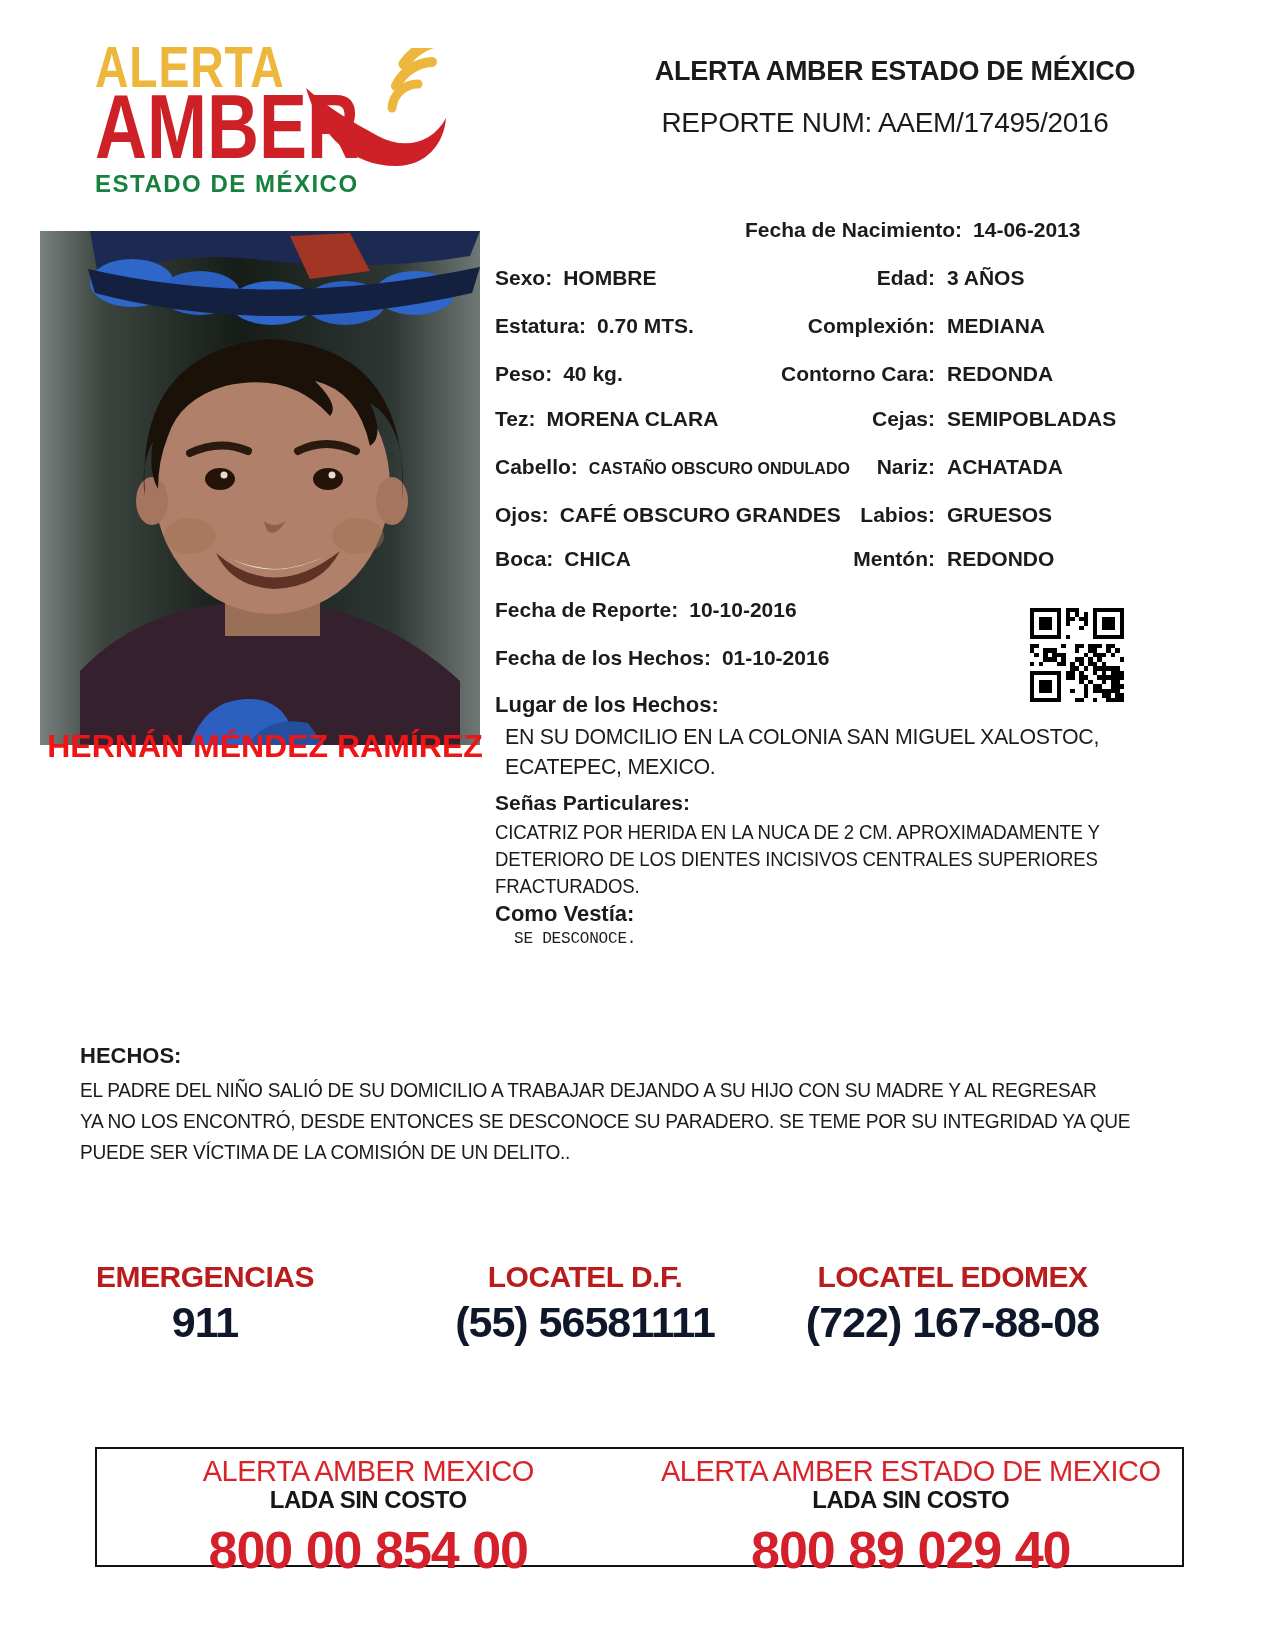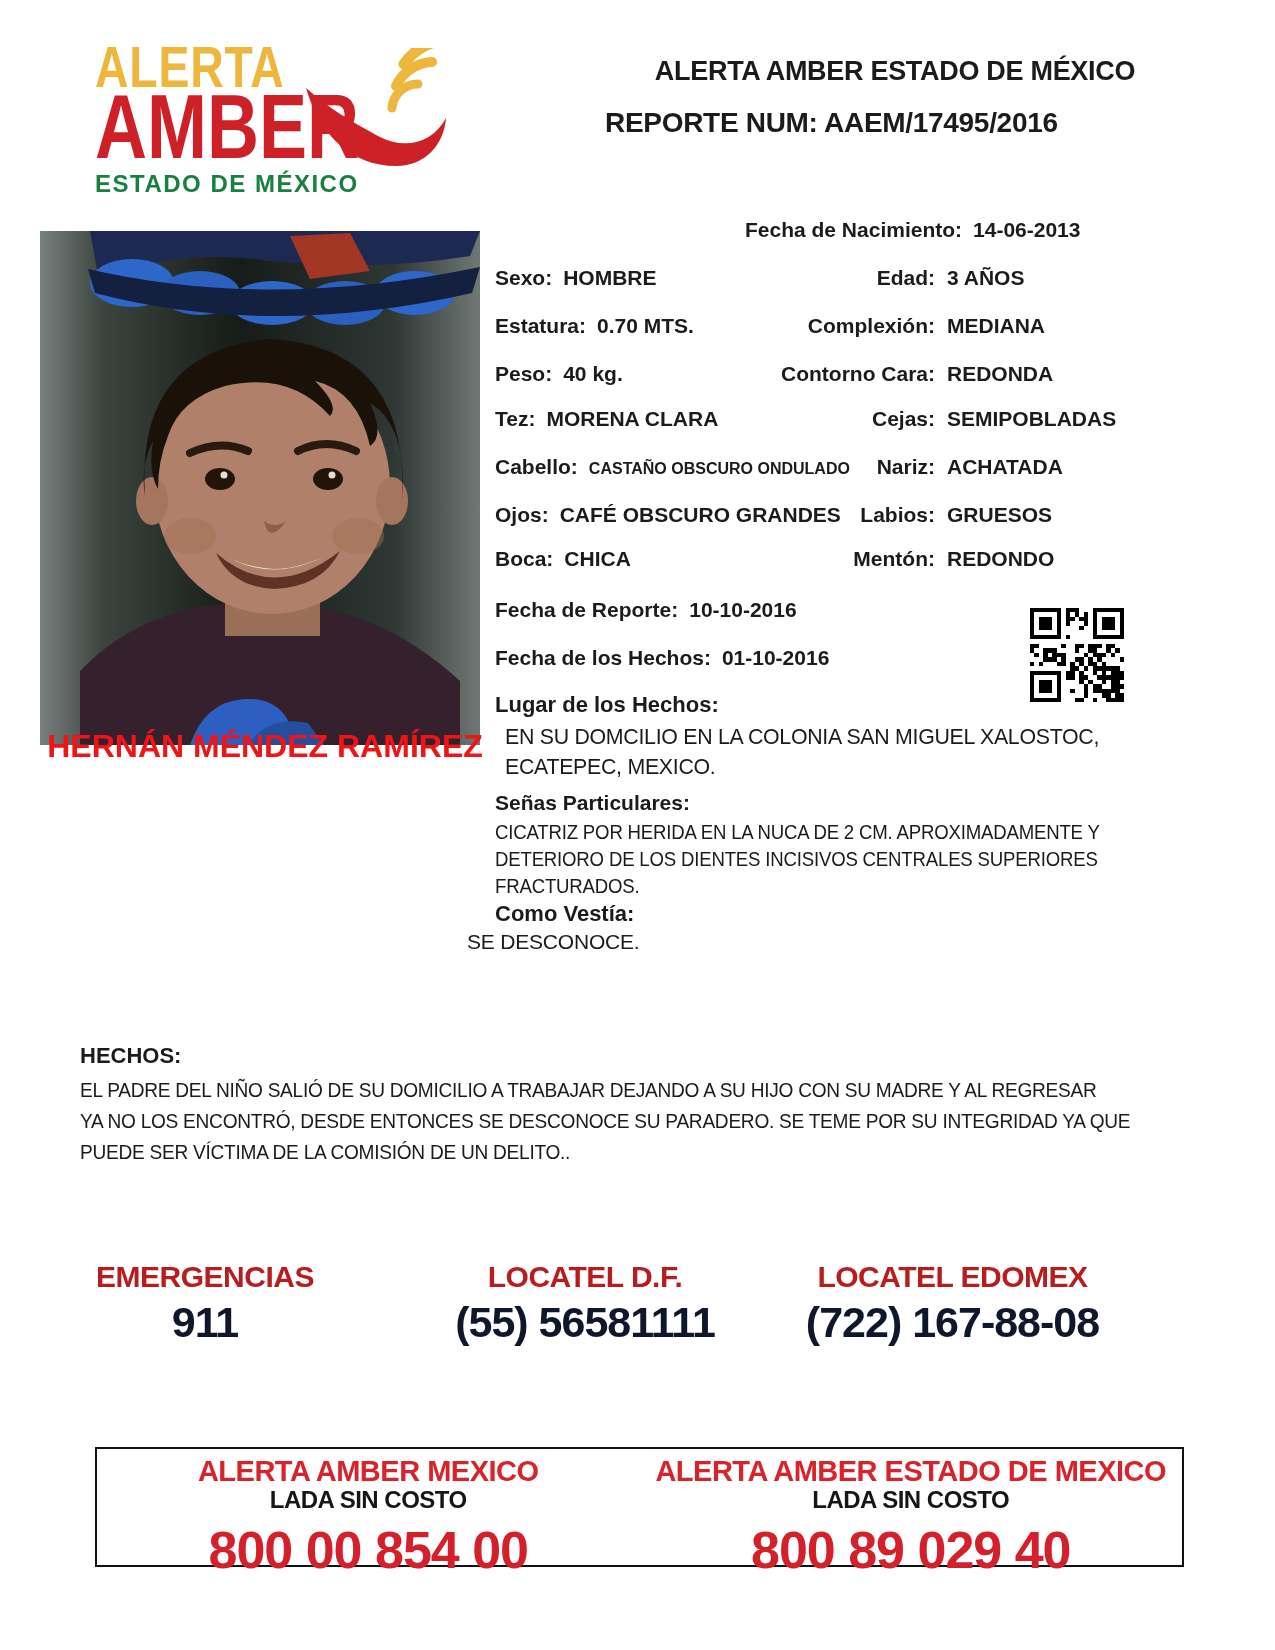--- a/index.html
+++ b/index.html
@@ -12,22 +12,22 @@
                transform:scaleX(0.80);transform-origin:0 0;line-height:54px;}
   .logo-amber{font-size:90px;font-weight:bold;color:#ce2127;letter-spacing:0px;
               transform:scaleX(0.80);transform-origin:0 0;line-height:78px;margin-top:-6px;}
   .logo-estado{font-size:24px;font-weight:bold;color:#17813f;letter-spacing:1.5px;
                margin-top:4px;white-space:nowrap;}
   .logo-horn{position:absolute;left:205px;top:8px;}
 
   
   .hdr-title{position:absolute;left:605px;top:56px;width:580px;text-align:center;
              font-size:27px;font-weight:bold;letter-spacing:-0.3px;white-space:nowrap;}
-  .hdr-report{position:absolute;left:605px;top:107px;width:560px;text-align:left;
-              font-size:28px;font-weight:bold;letter-spacing:-0.3px;white-space:nowrap;}
+  .hdr-report{position:absolute;left:605px;top:107px;width:560px;text-align:center;
+              font-size:28px;font-weight:normal;letter-spacing:-0.3px;white-space:nowrap;}
 
   
   .photo{position:absolute;left:40px;top:231px;width:440px;height:514px;}
   .victim-name{position:absolute;left:40px;top:728px;width:450px;text-align:center;
                font-size:32px;font-weight:bold;color:#ef1416;white-space:nowrap;}
 
   
   .details{position:absolute;left:495px;top:210px;width:690px;height:560px;}
   .drow{position:absolute;left:0;width:100%;font-size:21px;font-weight:bold;white-space:nowrap;}
   .dval{margin-left:11px;}
@@ -36,41 +36,41 @@
   .small-caps{font-size:16px;letter-spacing:0;}
   .qr{position:absolute;left:1030px;top:608px;width:94px;height:94px;}
 
   .lugar-label{position:absolute;left:495px;top:692px;font-size:22px;font-weight:bold;}
   .lugar-text{position:absolute;left:505px;top:722px;width:700px;font-size:22px;
               letter-spacing:-0.3px;line-height:30px;transform:scaleX(0.97);transform-origin:0 0;}
   .senas-label{position:absolute;left:495px;top:791px;font-size:21px;font-weight:bold;}
   .senas-text{position:absolute;left:495px;top:819px;width:720px;font-size:20px;line-height:27px;
               letter-spacing:-0.2px;transform:scaleX(0.93);transform-origin:0 0;}
   .vestia-label{position:absolute;left:495px;top:901px;font-size:22px;font-weight:bold;}
-  .vestia-text{position:absolute;left:467px;top:930px;font-size:21px;letter-spacing:-0.2px;}
+  .vestia-text{position:absolute;left:514px;top:930px;font-size:16px;letter-spacing:-0.2px;font-family:Liberation Mono, monospace;}
 
   
   .hechos-label{position:absolute;left:80px;top:1043px;font-size:22px;font-weight:bold;}
   .hechos-text{position:absolute;left:80px;top:1074px;width:1180px;font-size:21px;line-height:31px;
                letter-spacing:-0.3px;transform:scaleX(0.91);transform-origin:0 0;}
 
   
   .phone{position:absolute;top:1260px;text-align:center;}
   .phone-name{font-size:30px;font-weight:bold;color:#b91c1c;letter-spacing:-0.5px;white-space:nowrap;}
   .phone-number{font-size:43px;font-weight:bold;color:#0f172a;margin-top:4px;white-space:nowrap;
                 letter-spacing:-1px;}
   .phone-1{left:60px;width:290px;}
   .phone-2{left:400px;width:370px;}
   .phone-3{left:770px;width:365px;}
 
   
   .footer-box{position:absolute;left:95px;top:1447px;width:1085px;height:116px;
               border:2px solid #111;display:flex;}
   .footer-col{flex:1;text-align:center;padding-top:6px;}
-  .footer-title{font-size:29px;font-weight:bold;color:#d8232a;letter-spacing:-0.5px;white-space:nowrap;}
+  .footer-title{font-size:29px;font-weight:normal;color:#d8232a;letter-spacing:-0.5px;white-space:nowrap;}
   .footer-sub{font-size:24px;font-weight:bold;color:#161616;letter-spacing:-0.5px;margin-top:-2px;}
   .footer-number{font-size:52px;font-weight:bold;color:#d4202a;margin-top:6px;letter-spacing:-1px;
                  white-space:nowrap;}
 </style>
 </head>
 <body>
 
 <div class="page">
 
   <div class="logo">

